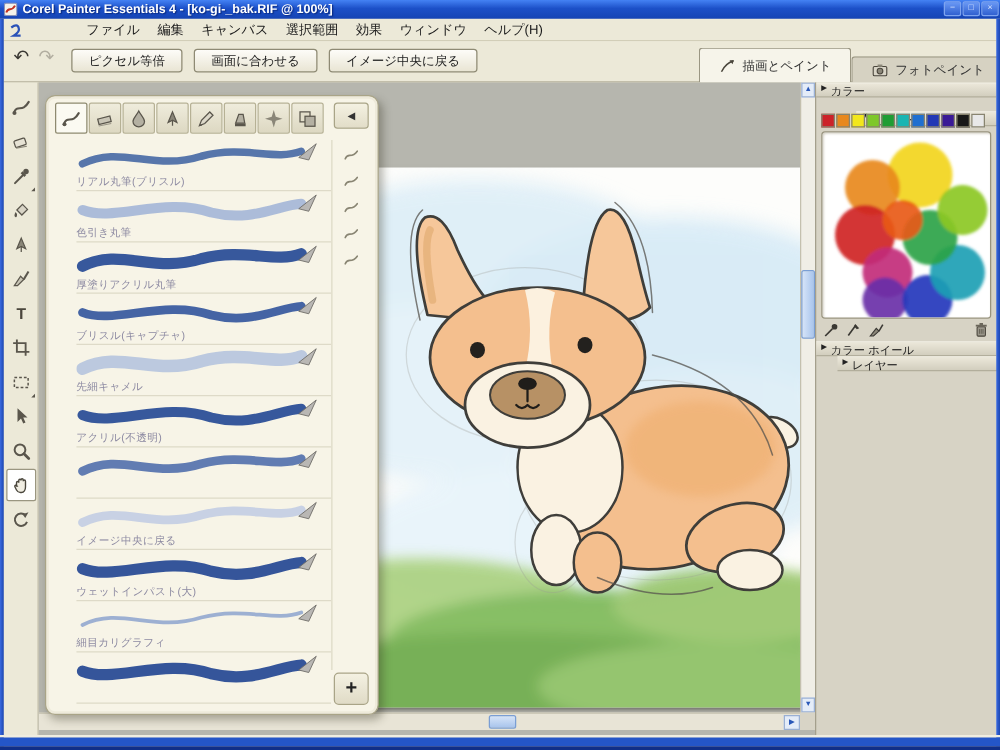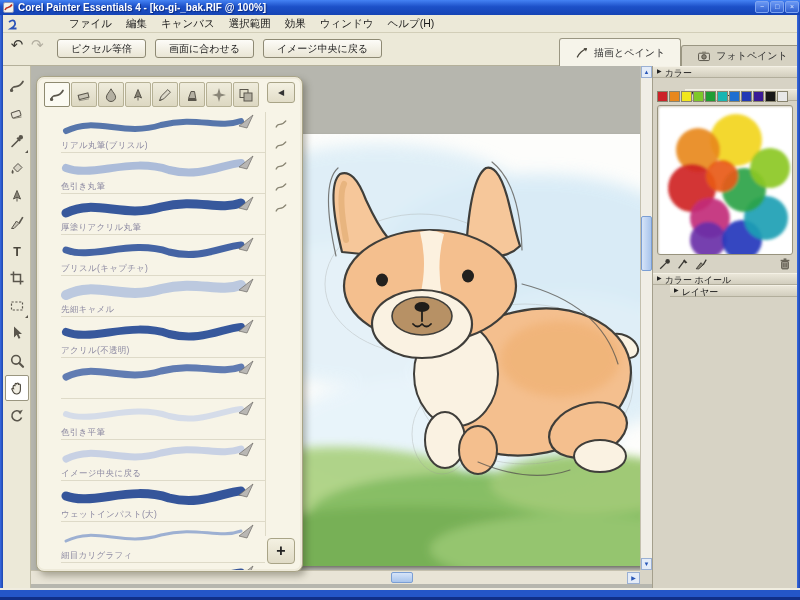--- a/index.html
+++ b/index.html
@@ -453,27 +453,20 @@
           <div class="vlabel">アクリル(不透明)</div>
         </div>
         <div class="variant">
           <svg class="stroke" viewBox="0 0 200 27">
             <path d="M5 18 C35 3, 62 24, 100 12 C135 3, 158 16, 180 8" fill="none" stroke="#4766a8" stroke-width="7" stroke-opacity="0.85" stroke-linecap="round"></path>
             <path d="M178 13 L192 2 L186 15 Z" fill="#b9b7b4" stroke="#6d6a66" stroke-width="0.7"></path>
           </svg>
         </div>
         <div class="variant">
           <svg class="stroke" viewBox="0 0 200 27">
-            <path d="M5 14 C30 24, 70 3, 108 16 C140 24, 162 10, 180 9" fill="none" stroke="#c6d1ea" stroke-width="6" stroke-opacity="0.7" stroke-linecap="round"></path>
-            <path d="M178 13 L192 2 L186 15 Z" fill="#b9b7b4" stroke="#6d6a66" stroke-width="0.7"></path>
-          </svg>
-          <div class="vlabel">色引き平筆</div>
-        </div>
-        <div class="variant">
-          <svg class="stroke" viewBox="0 0 200 27">
             <path d="M5 18 C35 3, 62 24, 100 12 C135 3, 158 16, 180 8" fill="none" stroke="#b4c2e2" stroke-width="7" stroke-opacity="0.7" stroke-linecap="round"></path>
             <path d="M178 13 L192 2 L186 15 Z" fill="#b9b7b4" stroke="#6d6a66" stroke-width="0.7"></path>
           </svg>
           <div class="vlabel">イメージ中央に戻る</div>
         </div>
         <div class="variant">
           <svg class="stroke" viewBox="0 0 200 27">
             <path d="M5 14 C30 24, 70 3, 108 16 C140 24, 162 10, 180 9" fill="none" stroke="#2a4c96" stroke-width="9" stroke-opacity="0.95" stroke-linecap="round"></path>
             <path d="M178 13 L192 2 L186 15 Z" fill="#b9b7b4" stroke="#6d6a66" stroke-width="0.7"></path>
           </svg>

